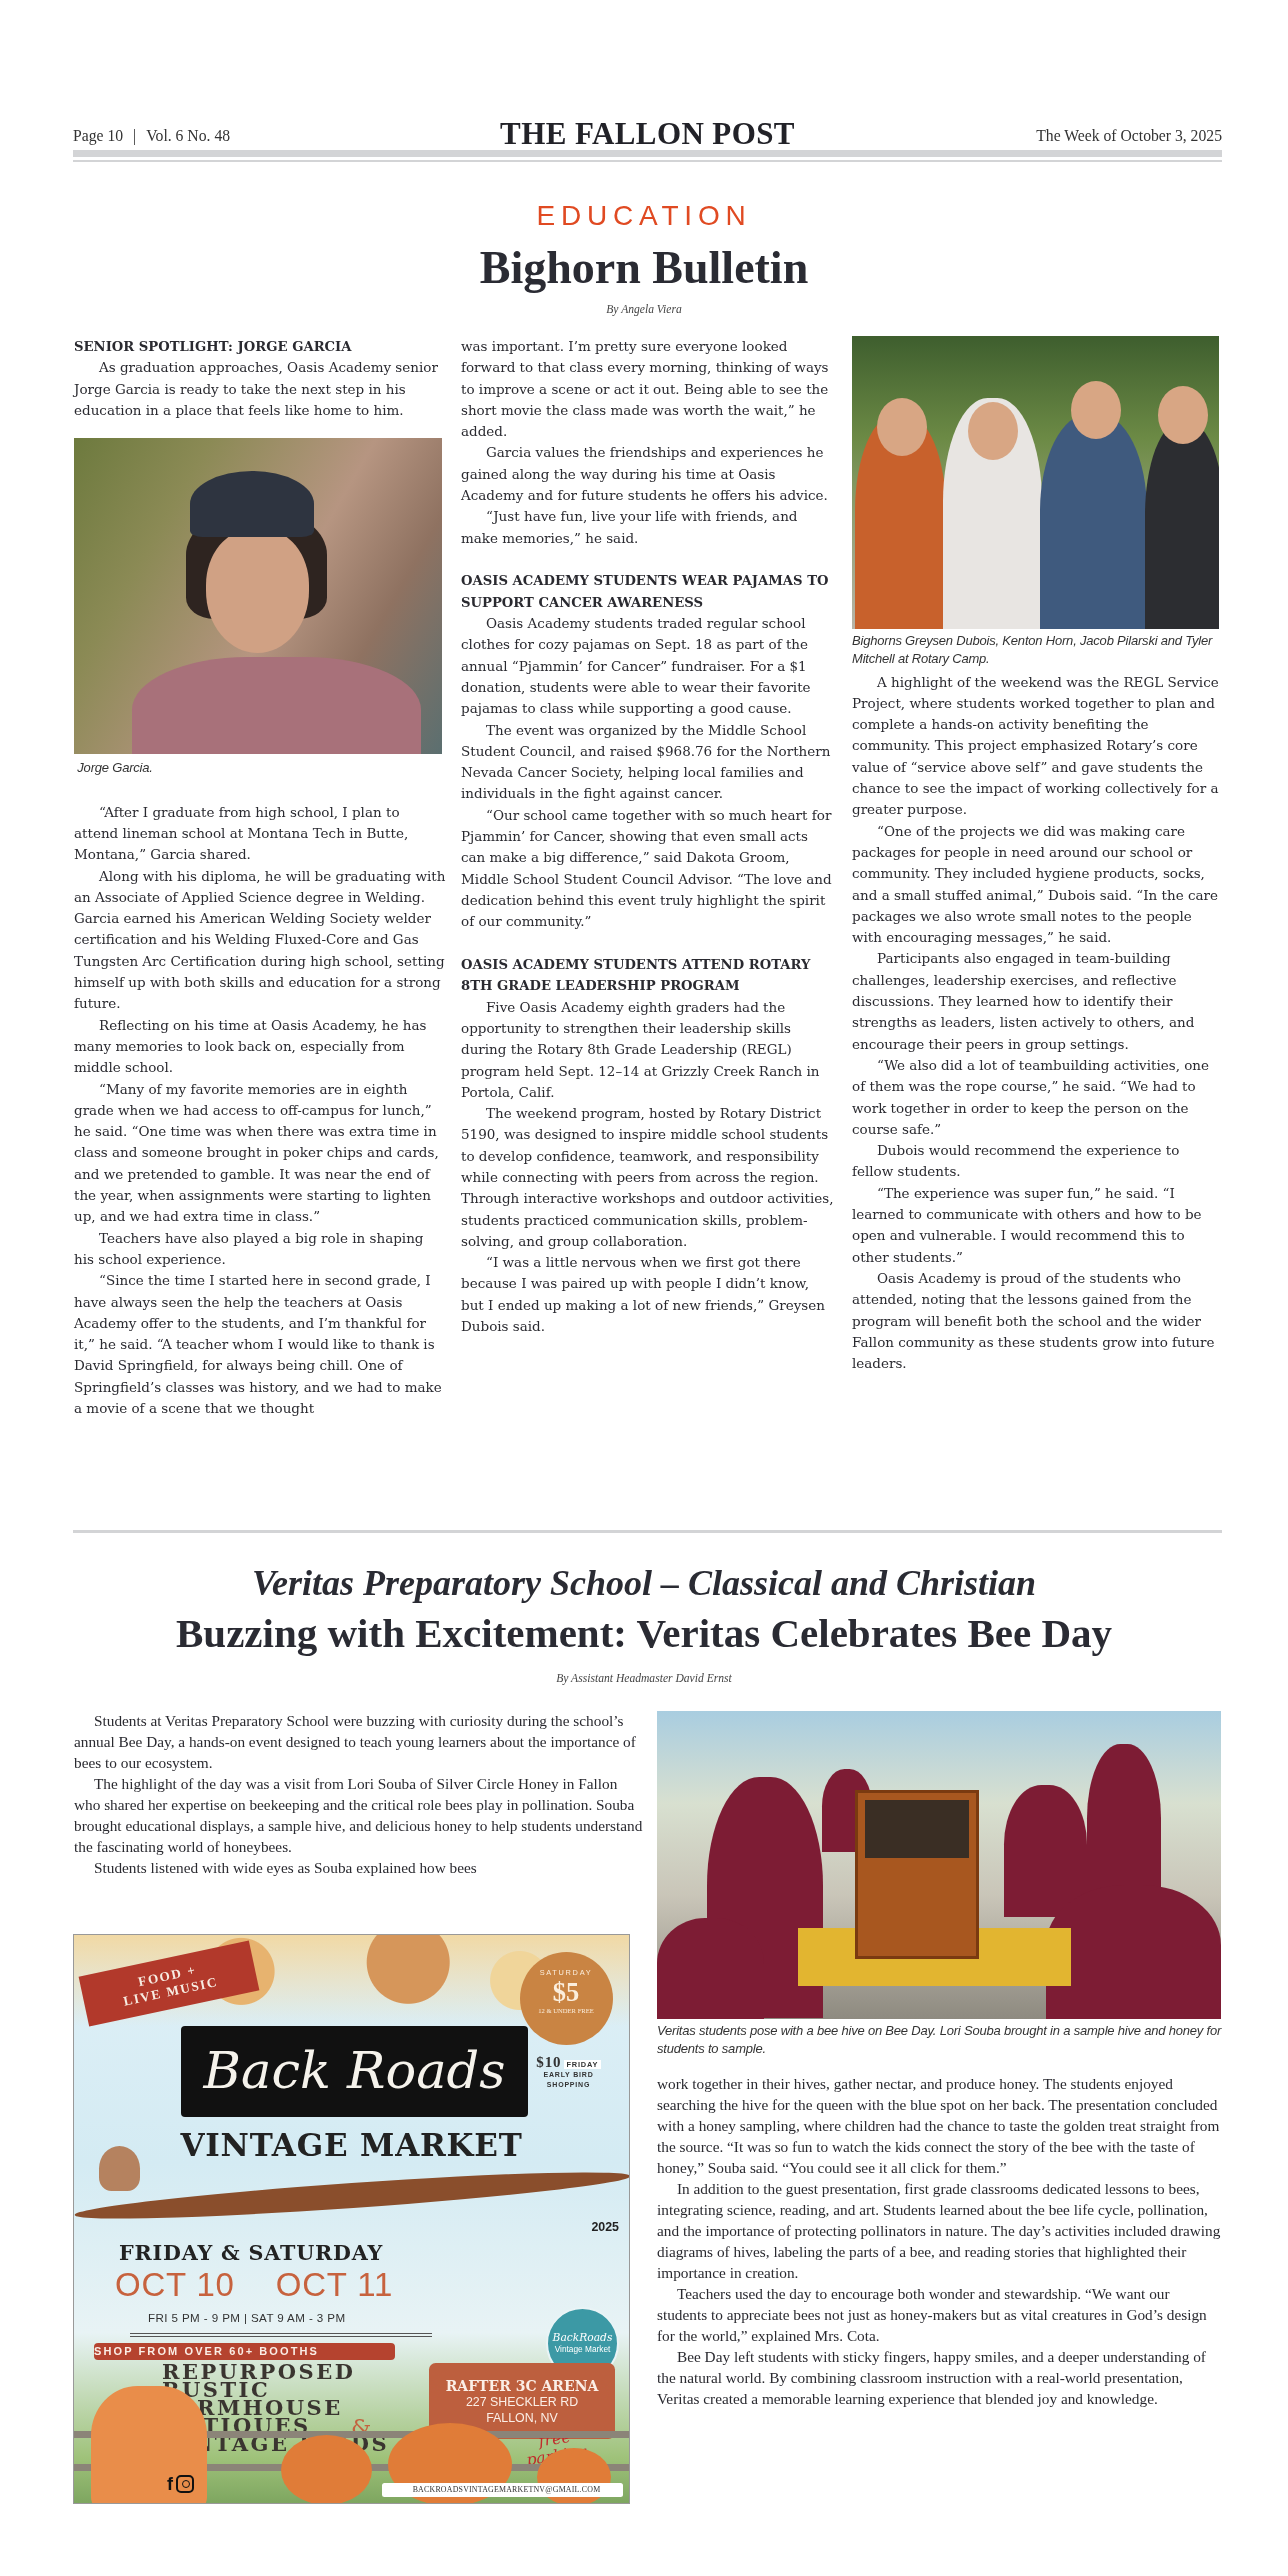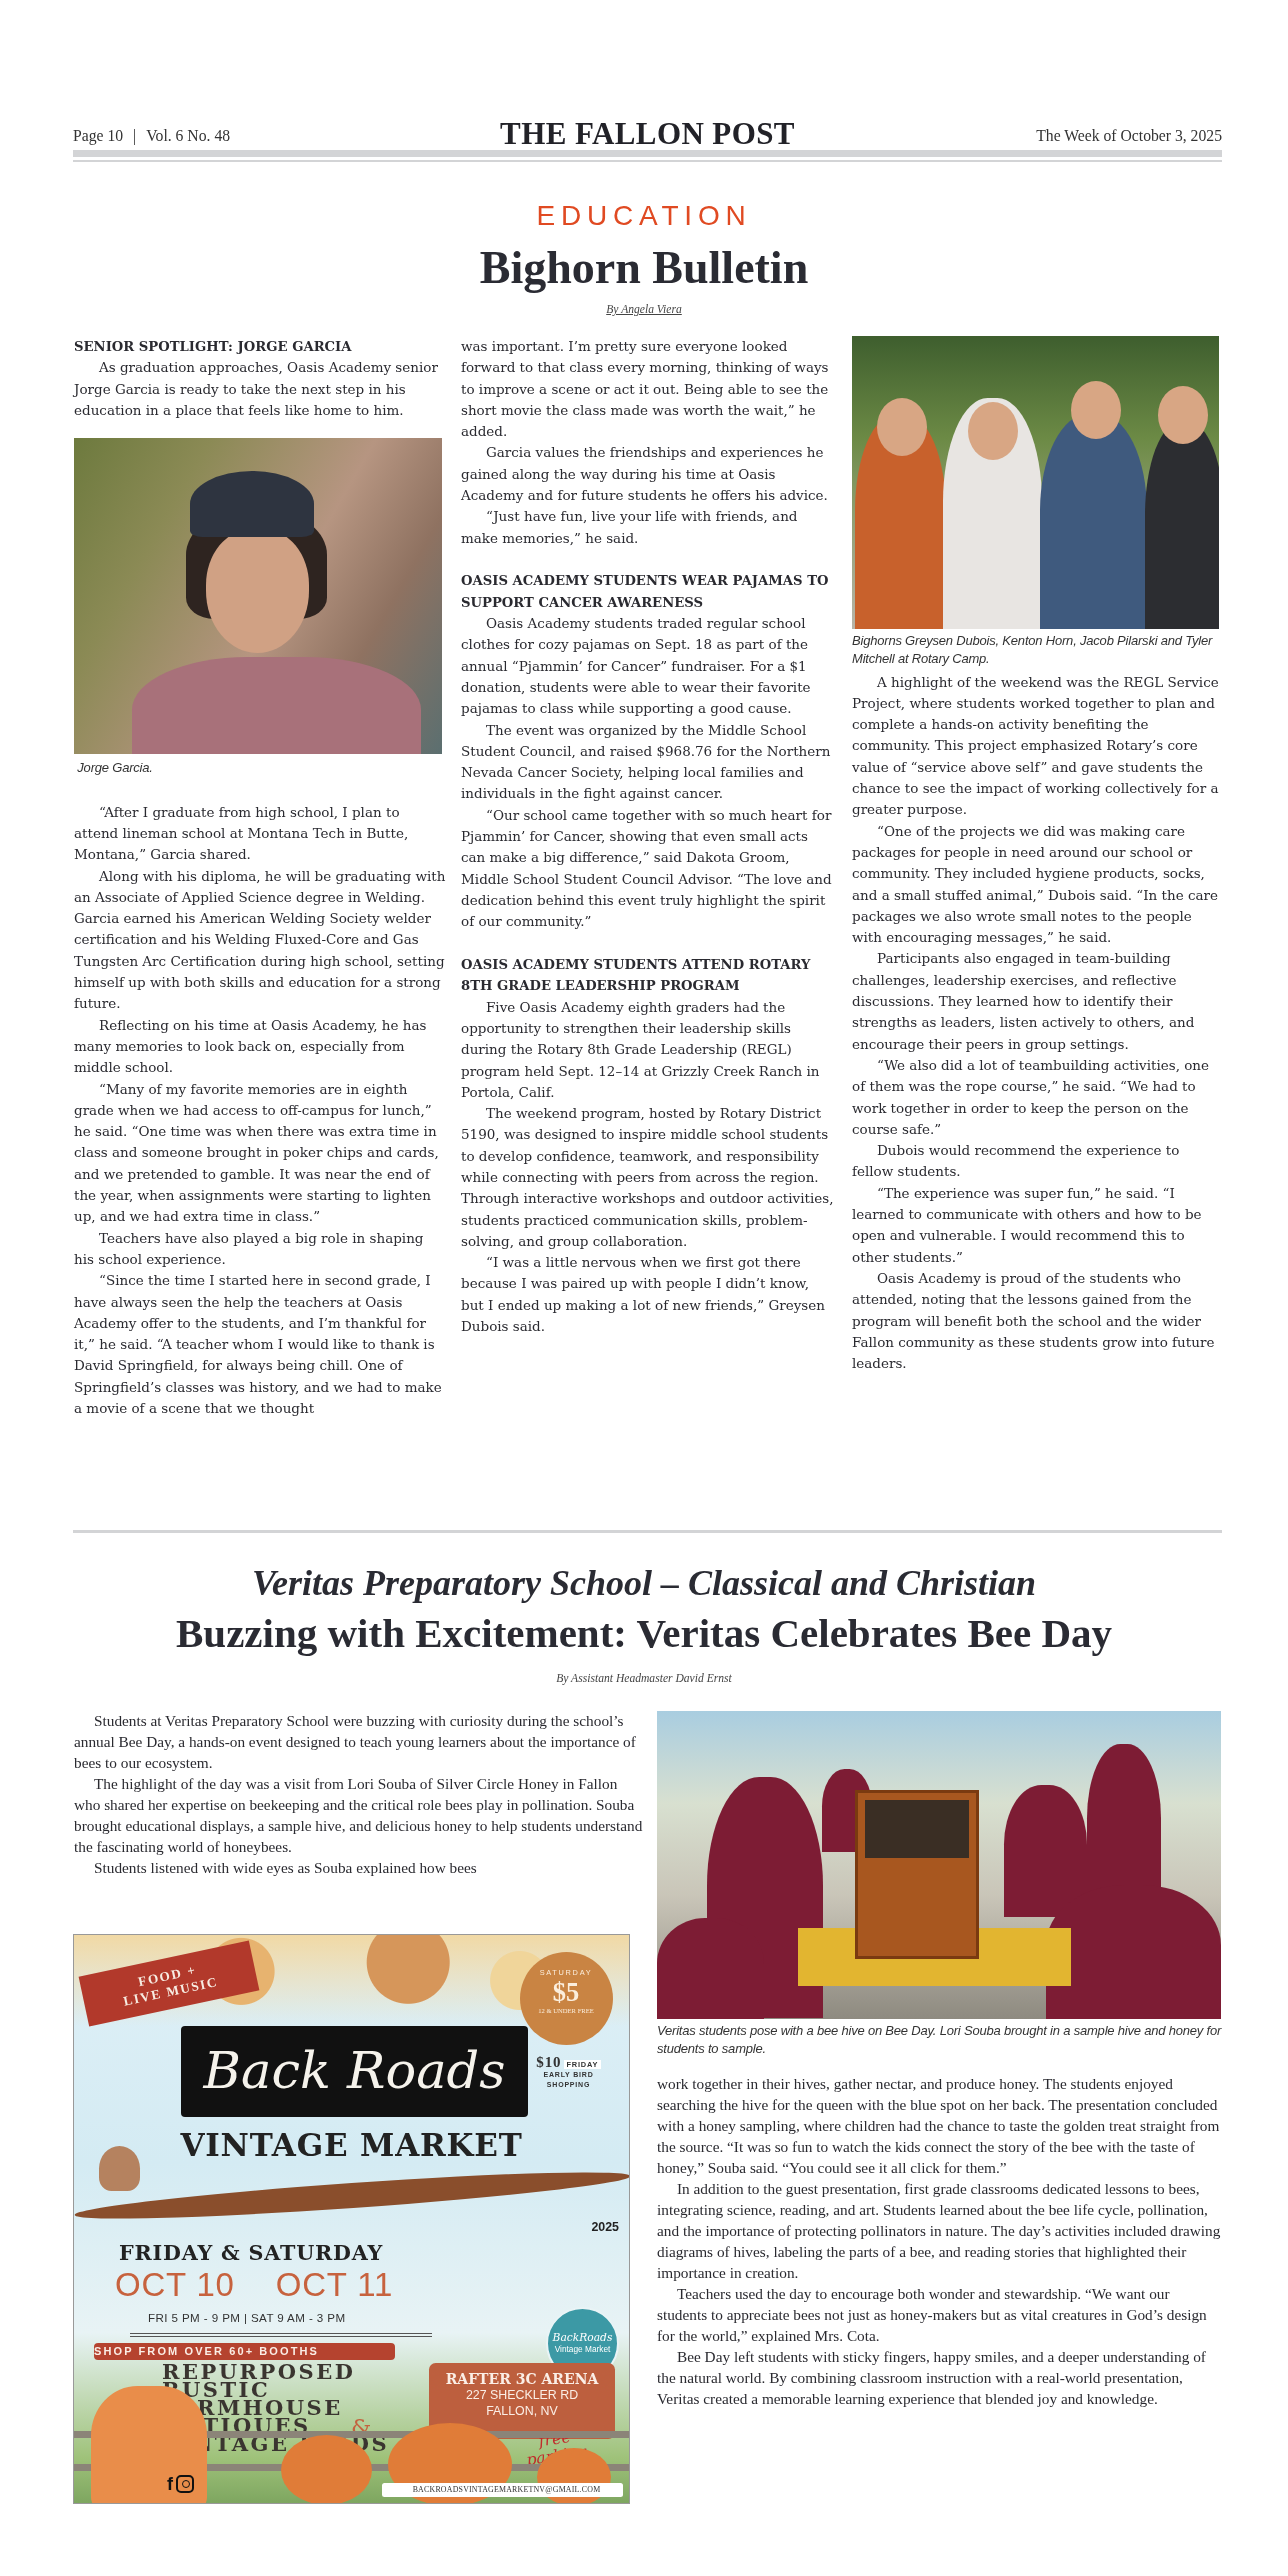--- a/index.html
+++ b/index.html
@@ -9,21 +9,21 @@
   .masthead { position: absolute; left: 73px; top: 114px; width: 1149px; height: 33px; }
   .mh-left { position: absolute; left: 0; top: 13.2px; font-family: "Liberation Serif", serif; font-size: 15.7px; color: #333; }
   .mh-left .sep { margin: 0 10px; }
   .mh-title { position: absolute; left: 0; right: 0; top: 1.7px; text-align: center; font-family: "Liberation Serif", serif; font-weight: bold; font-size: 31px; color: #222228; letter-spacing: 0.4px; }
   .mh-right { position: absolute; right: 0; top: 13.2px; font-family: "Liberation Serif", serif; font-size: 15.7px; color: #333; }
   .rule-thick { position: absolute; left: 73px; top: 150px; width: 1149px; height: 6.6px; background: #d3d4d6; }
   .rule-thin { position: absolute; left: 73px; top: 160px; width: 1149px; height: 1.7px; background: #d3d4d6; }
 
   .section-label { position: absolute; left: 0; right: 0; top: 200px; text-align: center; font-family: "Liberation Sans", sans-serif; font-size: 28px; color: #e04a22; letter-spacing: 5.8px; }
   .page-title { position: absolute; left: 0; right: 0; top: 241px; text-align: center; font-family: "Liberation Serif", serif; font-weight: bold; font-size: 46px; color: #2a2b33; }
-  .byline { position: absolute; left: 0; right: 0; top: 303px; text-align: center; font-family: "Liberation Serif", serif; font-style: italic; font-size: 11.6px; color: #444; text-decoration: underline; }
+  .byline { position: absolute; left: 0; right: 0; top: 303px; text-align: center; font-family: "Liberation Serif", serif; font-style: italic; font-size: 11.6px; color: #444; }
 
   .col { position: absolute; font-family: "DejaVu Serif", serif; font-size: 13.5px; line-height: 21.3px; color: #2a2a30; }
   .col p { text-indent: 25px; }
   .col p.noindent { text-indent: 0; }
   .col h3 { font-family: "DejaVu Serif", serif; font-weight: bold; font-size: 13.2px; line-height: 21.3px; text-transform: uppercase; }
   .col h3.spaced { margin-top: 21.5px; }
 
   .c1 { left: 74px; top: 336px; width: 372px; }
   .c2 { left: 461px; top: 336px; width: 374px; }
   .c3 { left: 852px; top: 336px; width: 370px; }
@@ -86,21 +86,21 @@
   .ad .days { position: absolute; left: 45px; top: 306px; font-family: "DejaVu Serif", serif; font-weight: bold; font-size: 20.7px; color: #222; letter-spacing: 0.8px; }
   .ad .dates { position: absolute; left: 41px; top: 331px; font-size: 33px; color: #c7623e; letter-spacing: 0.8px; }
   .ad .dates span + span { margin-left: 41px; }
   .ad .hours { position: absolute; left: 74px; top: 376px; font-size: 11.6px; color: #333; letter-spacing: 0.4px; }
   .ad .hrule { position: absolute; left: 56px; top: 398px; width: 302px; height: 4.1px; border-top: 1.7px solid #555; border-bottom: 1.7px solid #555; }
   .ad .logo { position: absolute; right: 10px; top: 372px; width: 73px; height: 73px; border-radius: 50%; background: #3c99a5; color: #fff; text-align: center; font-size: 8.3px; padding-top: 23px; line-height: 11.6px; border: 2.5px solid #e9f4f6; }
   .ad .logo .lg-a { font-family: "DejaVu Serif", serif; font-style: italic; font-size: 10.7px; }
   .ad .booths { position: absolute; left: 20px; top: 408px; width: 301px; height: 16.5px; background: #b5432f; border-radius: 4.1px; color: #fbeee6; text-align: left; font-weight: bold; font-size: 11px; line-height: 16.5px; letter-spacing: 2.1px; }
   .ad .finds { position: absolute; left: 88px; top: 428px; font-family: "DejaVu Serif", serif; font-weight: bold; font-size: 21px; line-height: 18px; color: #3a3530; letter-spacing: 2.5px; }
   .ad .amp { position: absolute; left: 277px; top: 479px; font-family: "DejaVu Serif", serif; font-size: 23px; color: #c4623f; }
-  .ad .venue { position: absolute; left: 355px; top: 428px; width: 186px; height: 76px; background: #bd5f3e; border-radius: 6.6px; color: #fbeee6; text-align: center; padding-top: 7px; }
+  .ad .venue { position: absolute; left: 355px; top: 428px; width: 186px; height: 76px; background: #bd5f3e; border-radius: 6.6px; color: #fbeee6; text-align: center; padding-top: 14px; }
   .ad .venue .vn { font-family: "DejaVu Serif", serif; font-weight: bold; font-size: 14px; line-height: 18px; }
   .ad .venue .va { font-size: 12.4px; line-height: 15.7px; }
   .ad .parking { position: absolute; left: 451px; top: 496px; font-family: "DejaVu Serif", serif; font-style: italic; font-size: 15.7px; color: #c12b2b; line-height: 16.5px; text-align: center; transform: rotate(-8deg); }
   .ad .arrow { position: absolute; left: 389px; top: 506px; font-size: 15px; color: #333; }
   .ad .deer { position: absolute; left: 16.5px; top: 451px; width: 116px; height: 124px; border-radius: 40% 40% 10% 10%; background: #e98d4a; }
   .ad .fence { position: absolute; left: 0; top: 496px; width: 557px; height: 6.6px; background: #8b8478; }
   .ad .fence2 { position: absolute; left: 0; top: 529px; width: 557px; height: 6.6px; background: #8b8478; }
   .ad .pumpkin { position: absolute; border-radius: 50%; background: #e07c38; }
   .ad .social { position: absolute; left: 93px; top: 539px; font-size: 18px; font-weight: bold; color: #111; }
   .ad .social span { display: inline-block; margin-right: 3.3px; }

